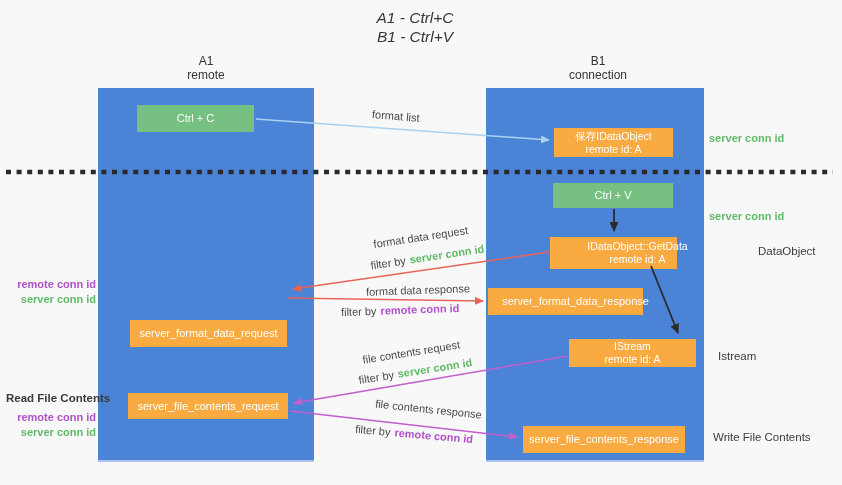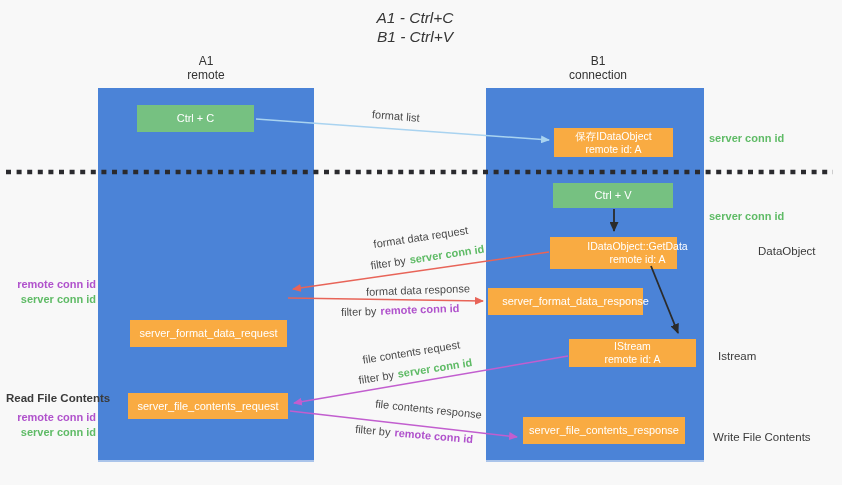--- a/index.html
+++ b/index.html
@@ -113,21 +113,21 @@
 
   <div class="node orange" style="left:569px;top:339px;width:127px;height:28px;">
     <span>IStream</span>
     <span>remote id: A</span>
   </div>
 
   <div class="node orange" style="left:128px;top:393px;width:160px;height:26px;font-size:11px;">
     <span>server_file_contents_request</span>
   </div>
 
-  <div class="node orange" style="left:523px;top:417px;width:162px;height:27px;font-size:11px;">
+  <div class="node orange" style="left:523px;top:426px;width:162px;height:27px;font-size:11px;">
     <span>server_file_contents_response</span>
   </div>
 
   <div class="side-label gbold" style="left:709px;top:132px;">server conn id</div>
   <div class="side-label gbold" style="left:709px;top:210px;">server conn id</div>
   <div class="side-label" style="left:714px;top:245px;margin-left:44px;">DataObject</div>
   <div class="side-label" style="left:718px;top:350px;">Istream</div>
   <div class="side-label" style="left:713px;top:431px;">Write File Contents</div>
 
   <div class="left-group" style="top:277px;">

